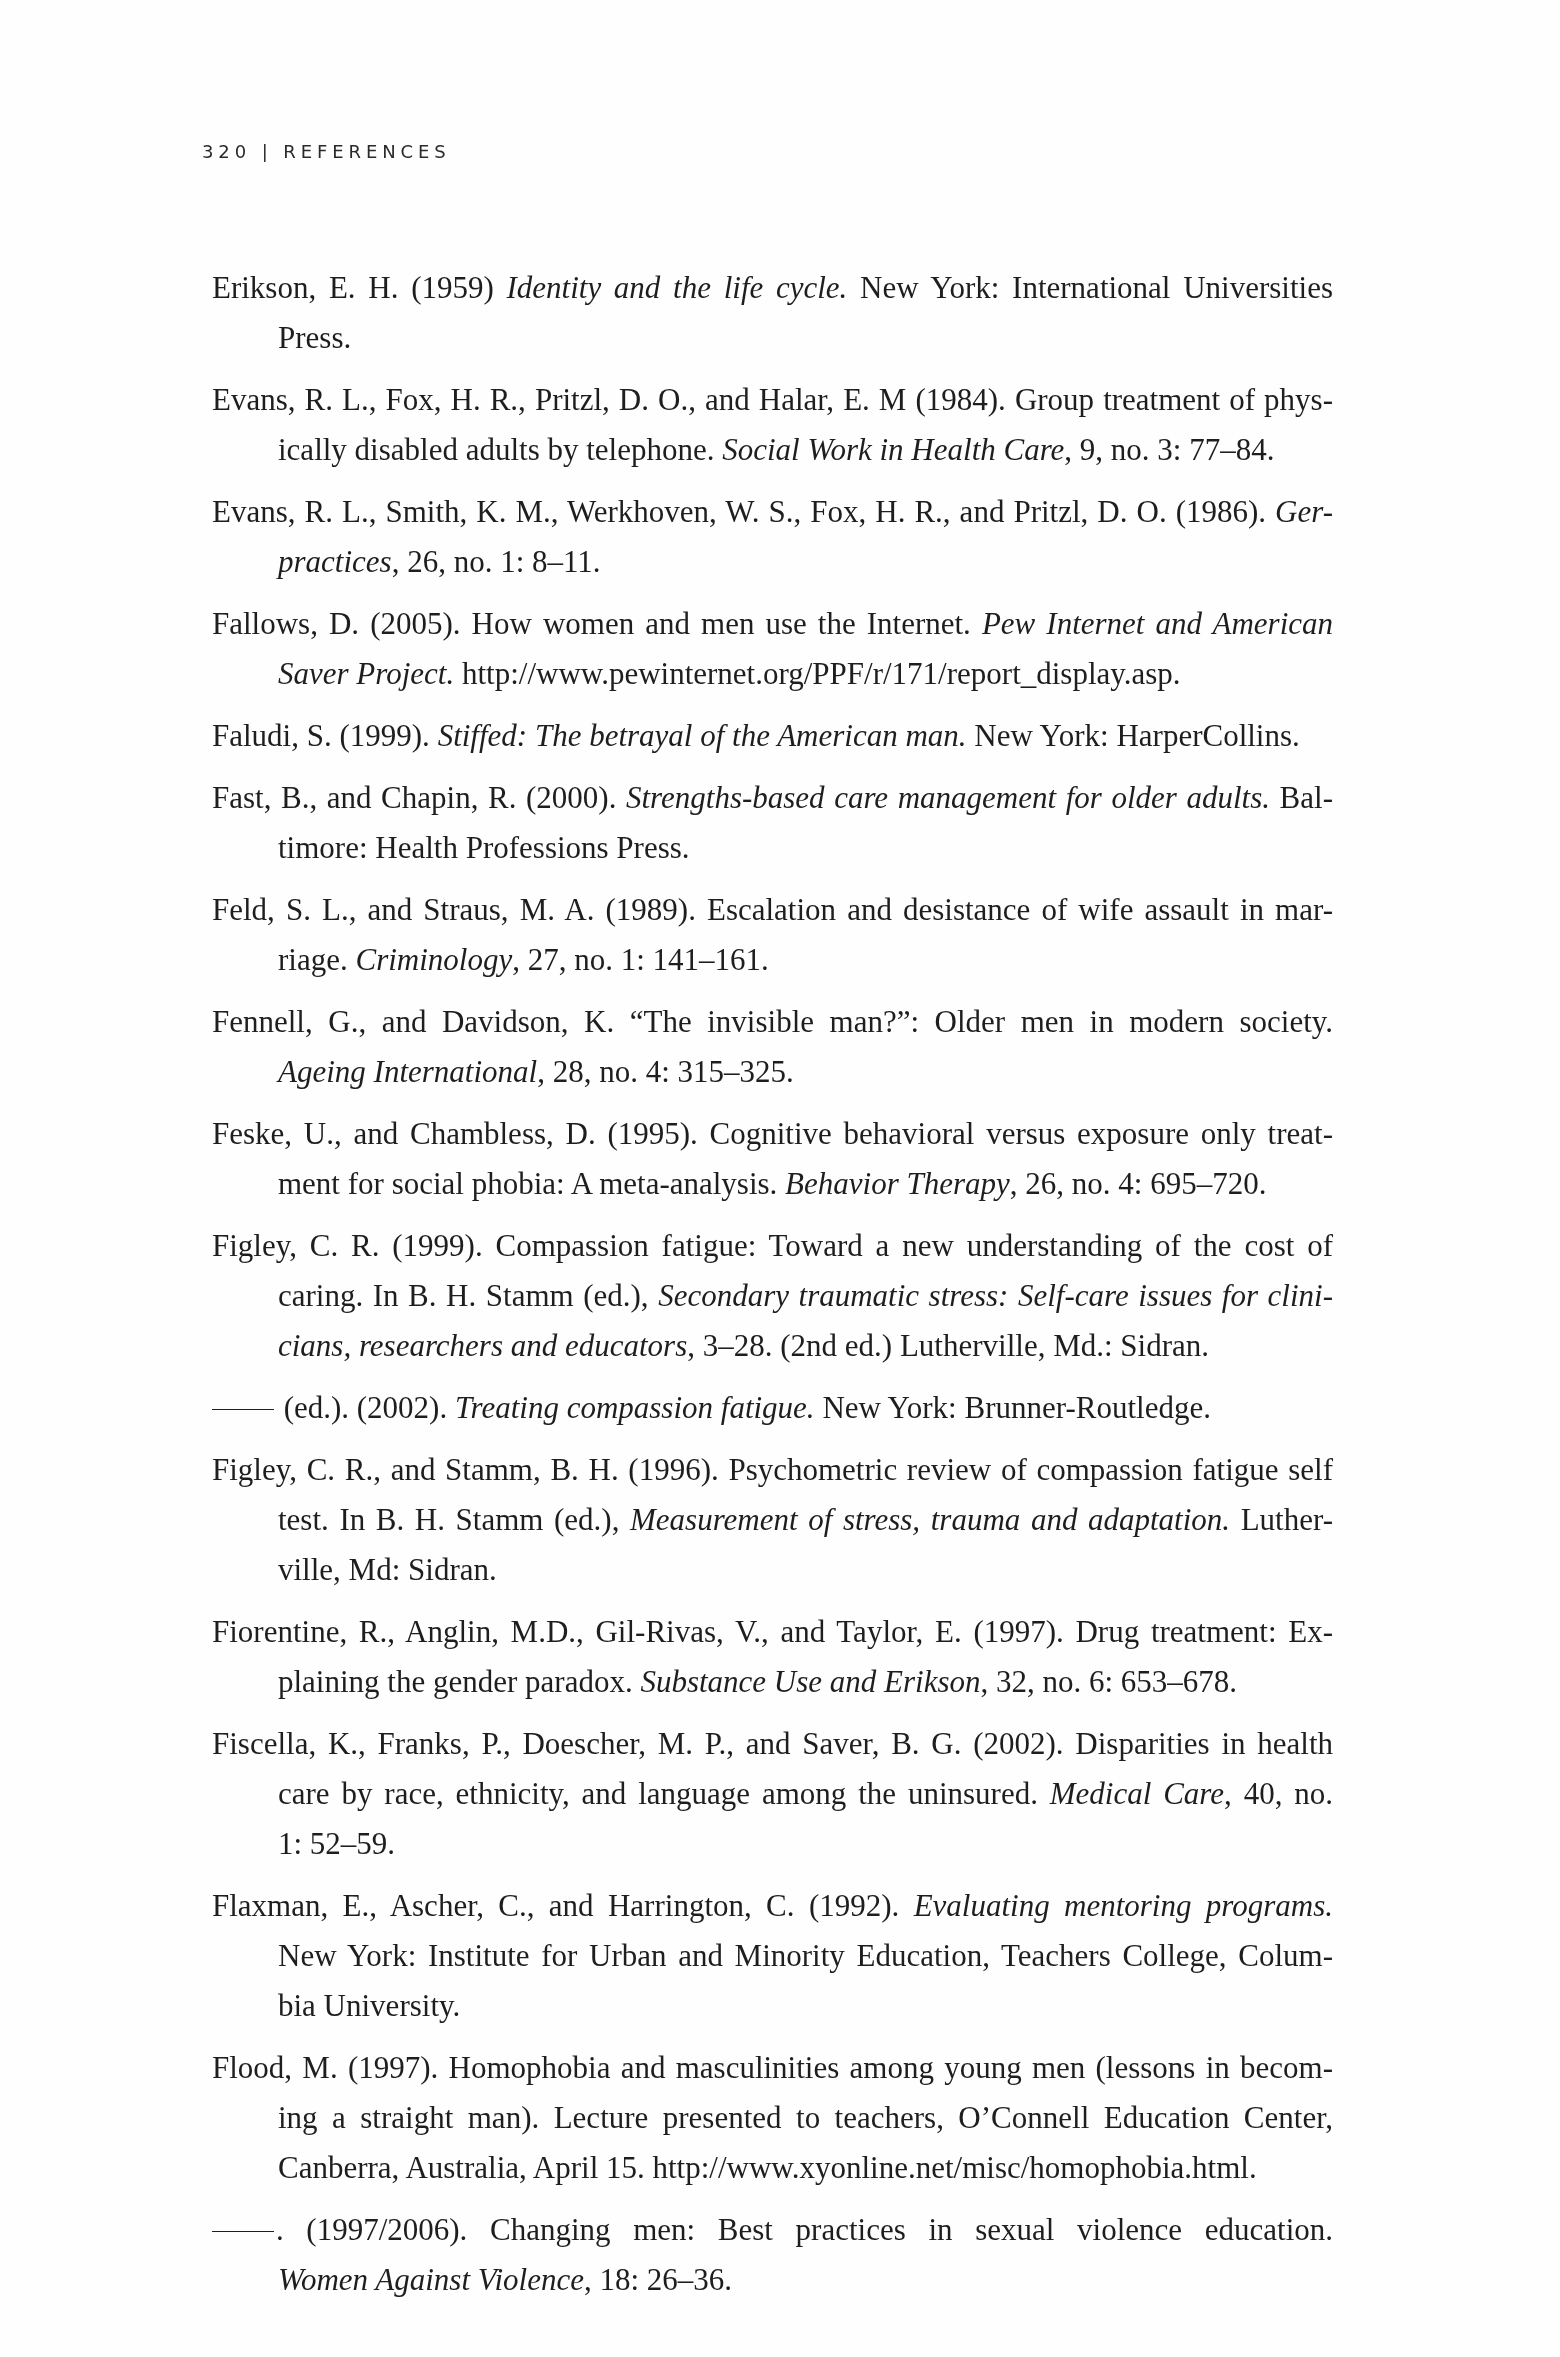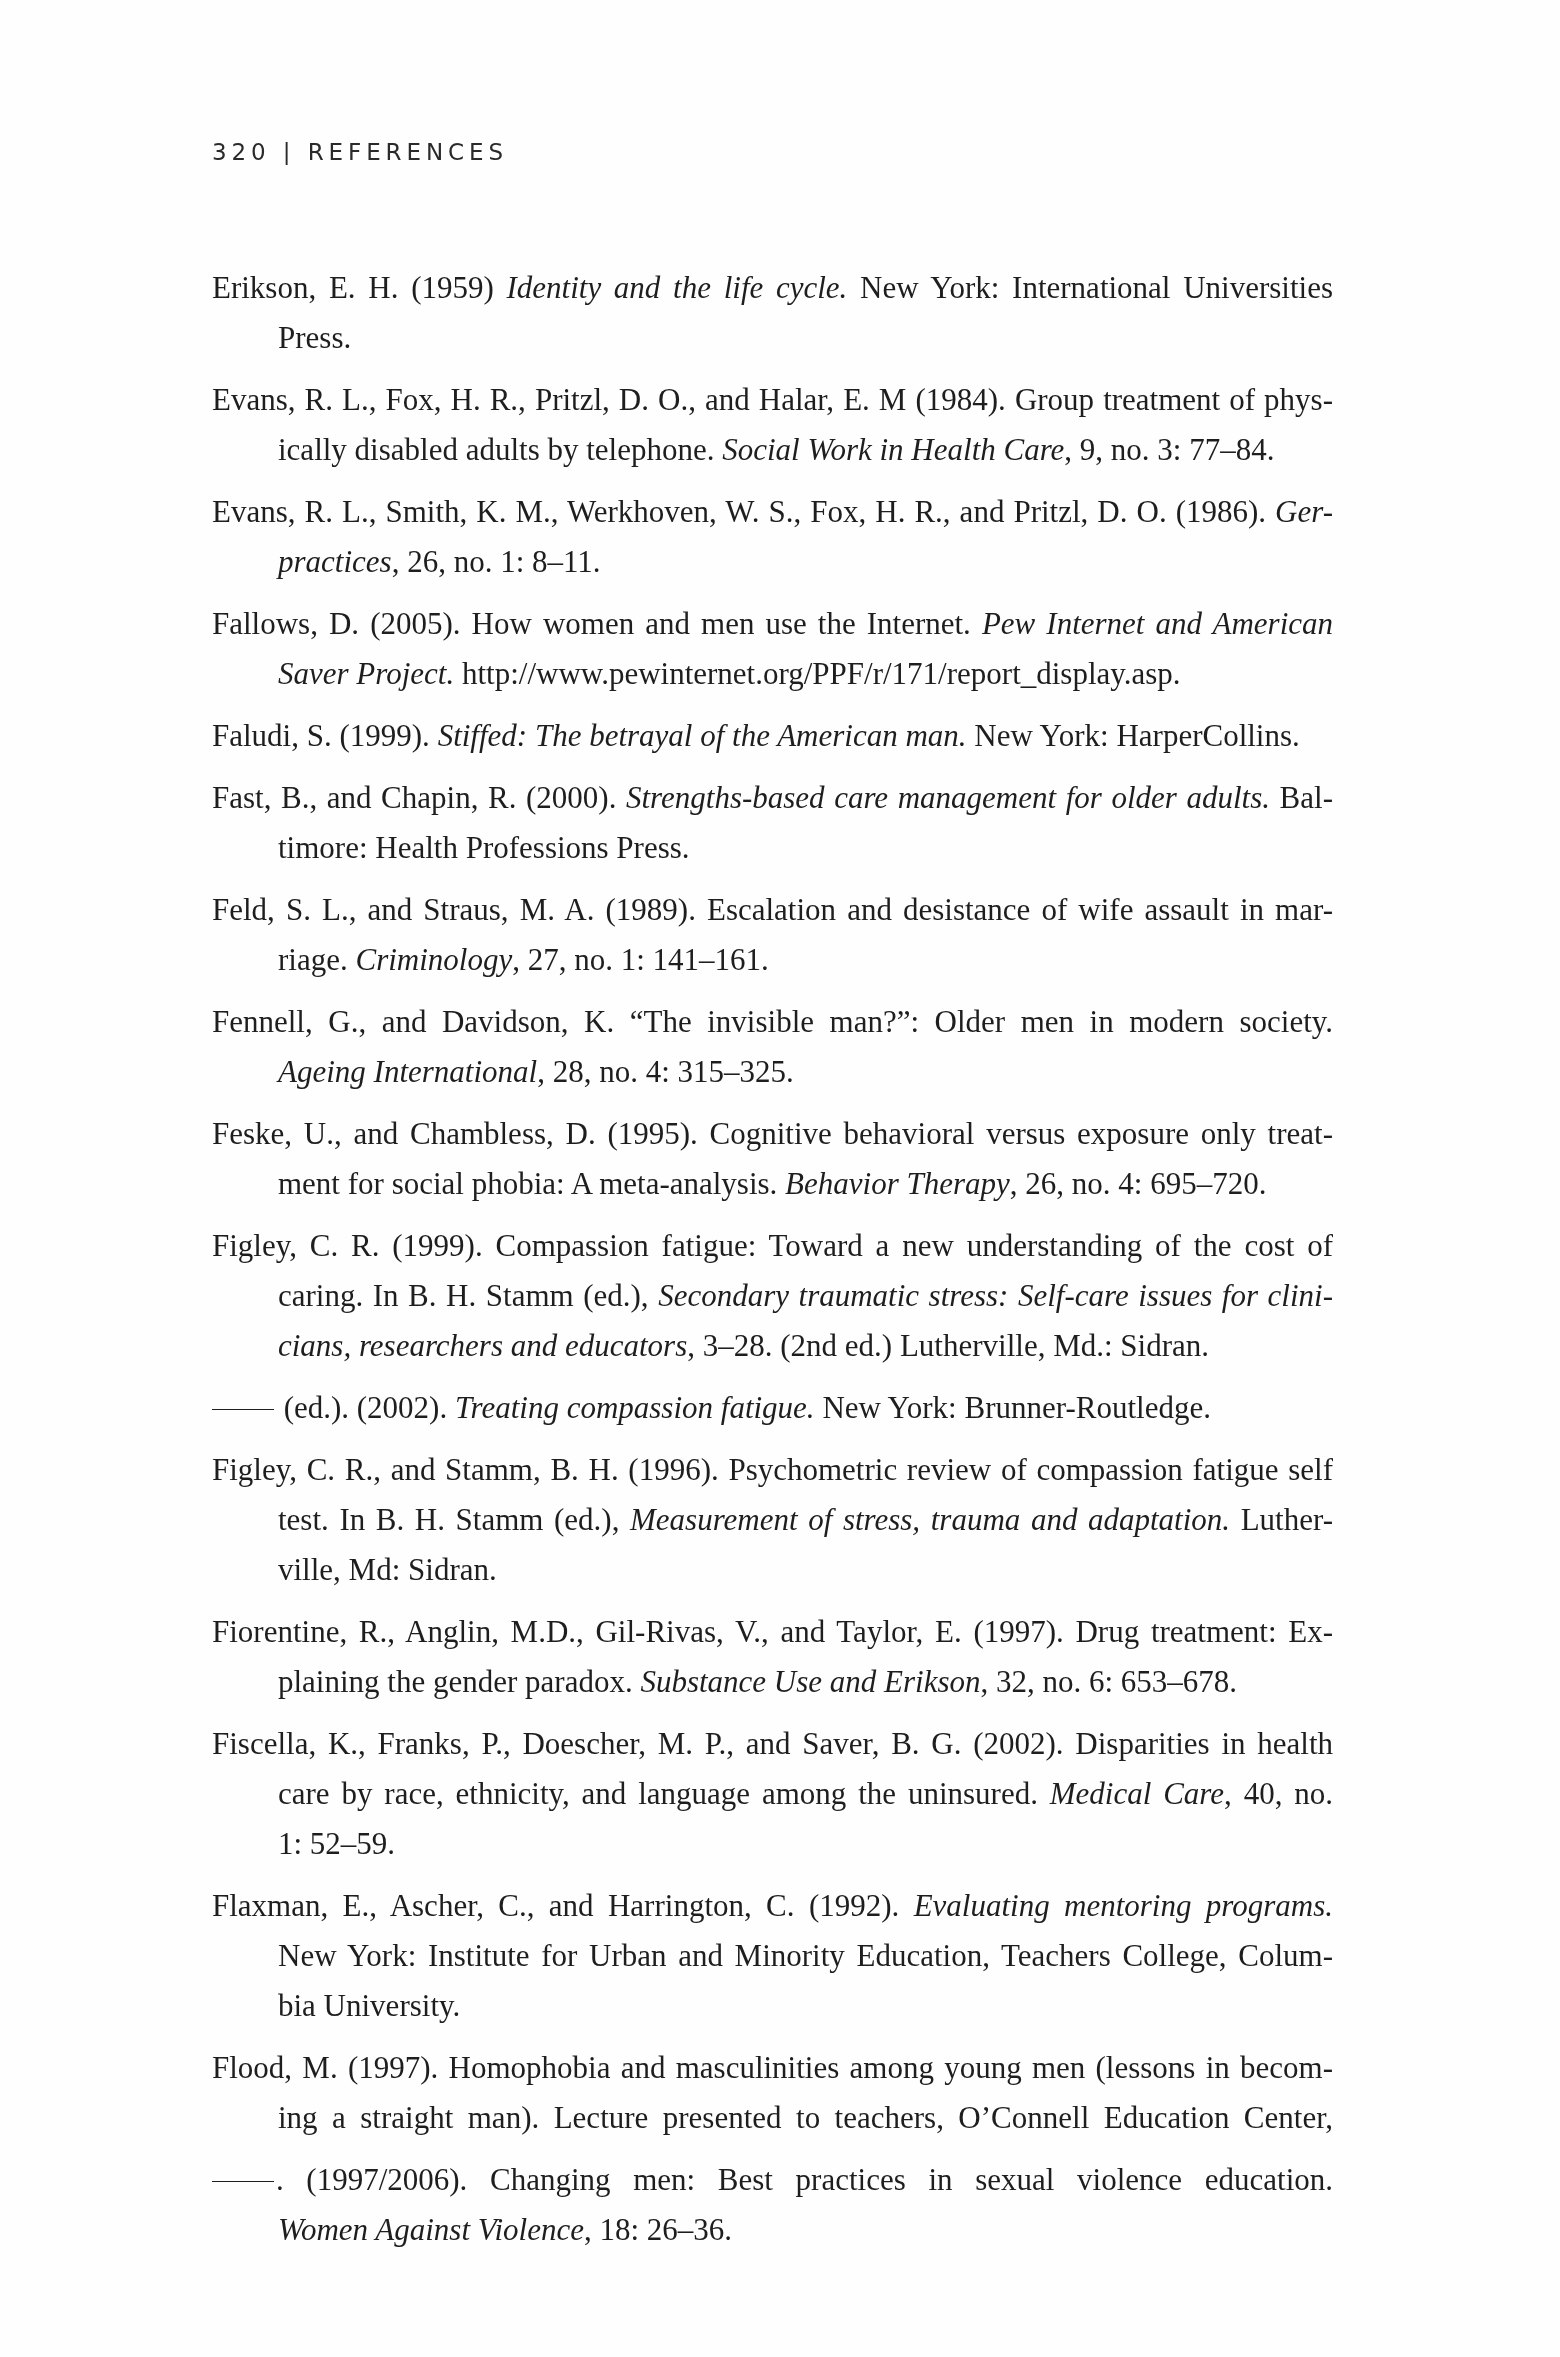--- a/index.html
+++ b/index.html
@@ -1,21 +1,21 @@
 <!DOCTYPE html>
 <html style="font-size:15px"><head>
 <meta charset="utf-8">
 <style>
   html, body { margin: 0; padding: 0; background: #ffffff; }
   body { width: 1561px; height: 2357px; position: relative; overflow: hidden; }
   .page { position: absolute; left: 0; top: 0; width: 1561px; height: 2357px; background: #fefefe; }
   .running-head {
-    position: absolute; left: 212px; top: 135px;
+    position: absolute; left: 202px; top: 135px;
     font-family: "DejaVu Sans", sans-serif;
-    font-size: 23px; letter-spacing: 4.9px; color: #2a2a2a;
+    font-size: 18px; letter-spacing: 4.9px; color: #2a2a2a;
     white-space: nowrap; line-height: 34px;
   }
   .refs { position: absolute; left: 200px; top: 251px; width: 1145px; }
   .entry { margin: 12px; }
   .line {
     font-family: "Liberation Serif", serif;
     font-size: 31px; color: #1e1e1e;
     height: 50px; line-height: 50px;
     white-space: nowrap; display: block;
     transform-origin: left center;
@@ -93,20 +93,21 @@
         <div class="line cont"><span class="seg">1: 52–59.</span></div>
       </div>
       <div class="entry">
         <div class="line justify"><span class="seg">Flaxman, E., Ascher, C., and Harrington, C. (1992). </span><span class="seg it">Evaluating mentoring programs.</span></div>
         <div class="line cont justify"><span class="seg">New York: Institute for Urban and Minority Education, Teachers College, Colum-</span></div>
         <div class="line cont"><span class="seg">bia University.</span></div>
       </div>
       <div class="entry">
         <div class="line justify"><span class="seg">Flood, M. (1997). Homophobia and masculinities among young men (lessons in becom-</span></div>
         <div class="line cont justify"><span class="seg">ing a straight man). Lecture presented to teachers, O’Connell Education Center,</span></div>
+        <div class="line cont"><span class="seg">Canberra, Australia, April 15. http://www.xyonline.net/misc/homophobia.html.</span></div>
       </div>
       <div class="entry">
         <div class="line justify"><span class="dash"></span><span class="seg">. (1997/2006). Changing men: Best practices in sexual violence education.</span></div>
         <div class="line cont"><span class="seg it">Women Against Violence</span><span class="seg">, 18: 26–36.</span></div>
       </div>
     </div>
 </div>
 
 
 </body></html>

